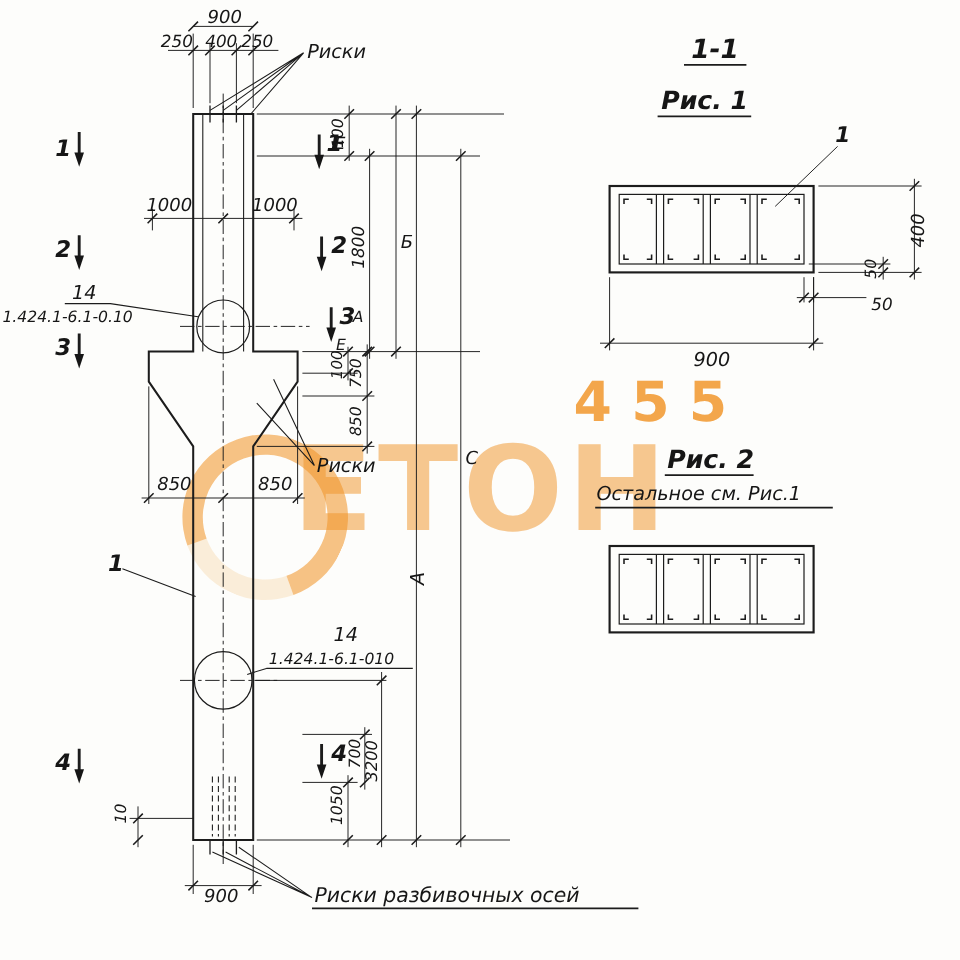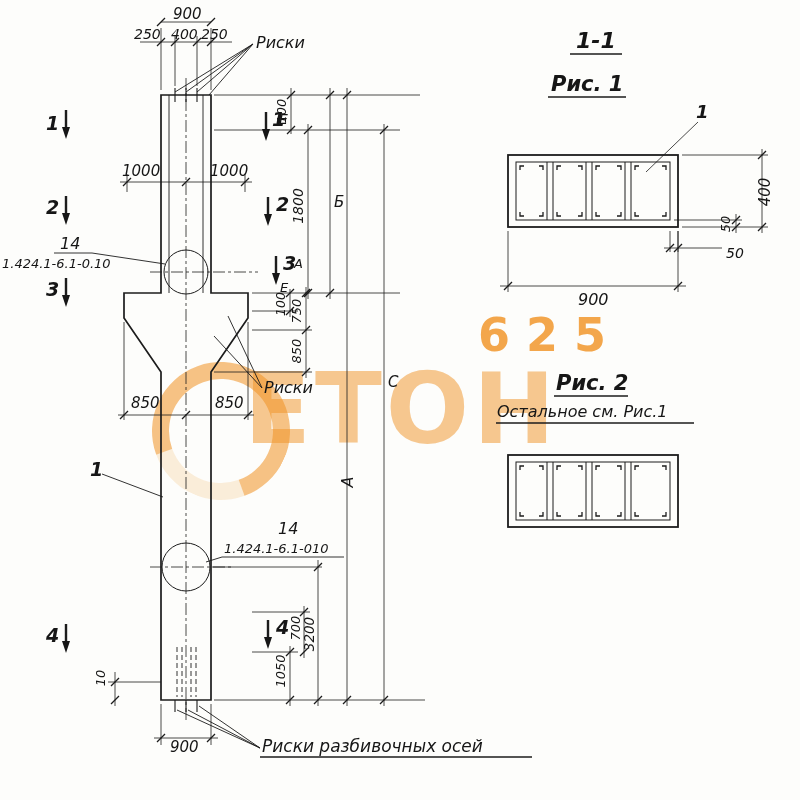--- a/index.html
+++ b/index.html
@@ -18,21 +18,21 @@
   .bold{font-weight:bold;}
   .ln{stroke:#1c1c1c;fill:none;}
 </style>
 </head>
 <body>
 
 <div class="canvas">
 
   <div class="wm">
     <div class="wm-arc"></div>
-    <div class="wm-num">625</div>
+    <div class="wm-num">455</div>
     <div class="wm-brand">ЕТОН</div>
   </div>
 
   <svg width="800" height="800" viewBox="0 0 800 800">
 
     <path class="ln" stroke-width="1.7" d="M161,95 H211 V293 H248 V318 L211,372 V700 H161 V372 L124,318 V293 H161 Z"></path>
 
     <path class="ln" stroke-width="0.9" d="M169,95 V293 M203,95 V293"></path>
     <path class="ln" stroke-width="0.9" stroke-dasharray="5 3" d="M177,647 V697 M182,647 V697 M191,647 V697 M196,647 V697"></path>
 

